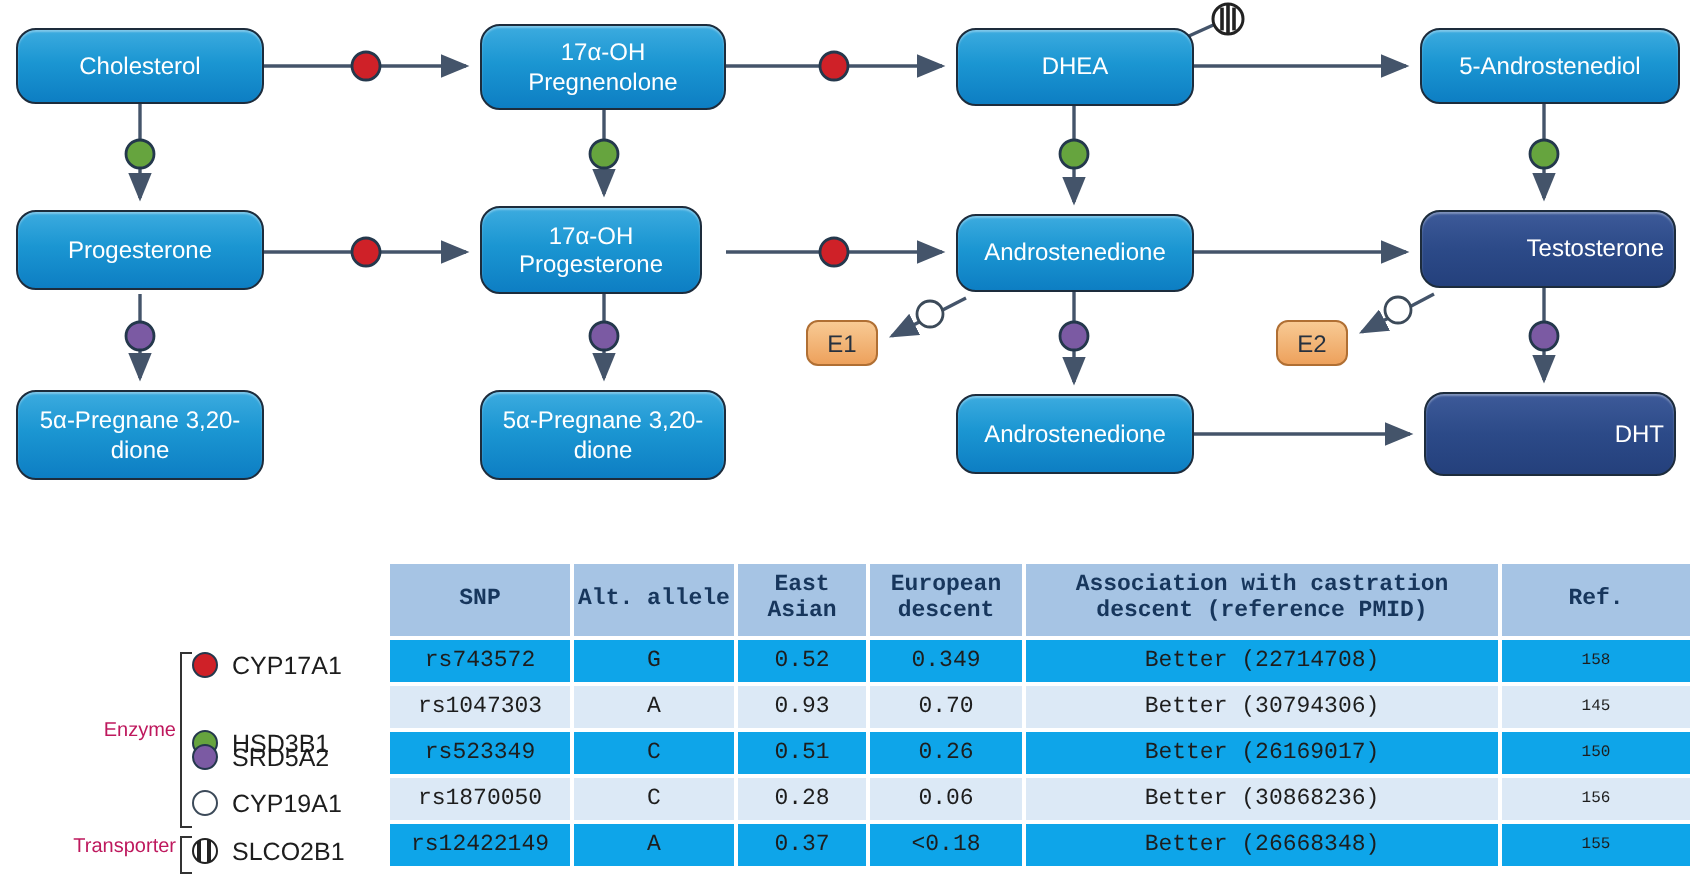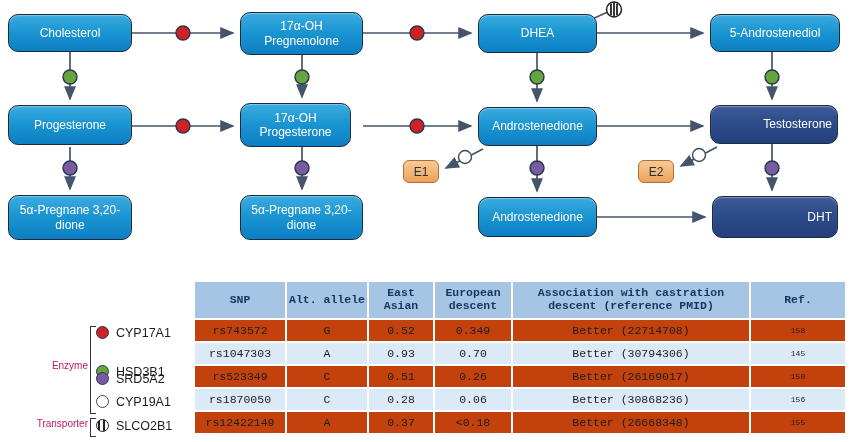--- a/index.html
+++ b/index.html
@@ -30,21 +30,21 @@
   }
   #snp-table th {
     background:#a6c4e4; color:#17365c; font-weight:bold; font-size:11.5px;
     line-height:1.12; padding:3px 2px; border:2px solid #fff;
     text-align:center; vertical-align:middle; height:38px;
   }
   #snp-table td {
     border:2px solid #fff; text-align:center; vertical-align:middle;
     height:23px; color:#1d1d1d; padding:1px 2px;
   }
-  tr.row-odd  td { background:#c2410c; }
+  tr.row-odd  td { background:#0ea5e9; }
   tr.row-even td { background:#dce9f6; }
   td.ref-cell { font-size:8px; color:#222; }
 
   
   .legend-row { position:absolute; left:96px; width:96px; height:23px;
     display:flex; align-items:center; gap:7px; }
   .legend-row .gene { font-size:12.5px; color:#1d1d1d; white-space:nowrap; }
   .dot { width:13px; height:13px; border-radius:50%; border:1.5px solid #24384c; flex:0 0 13px; }
   .dot.red    { background:#cf2128; }
   .dot.green  { background:#66a43e; }

